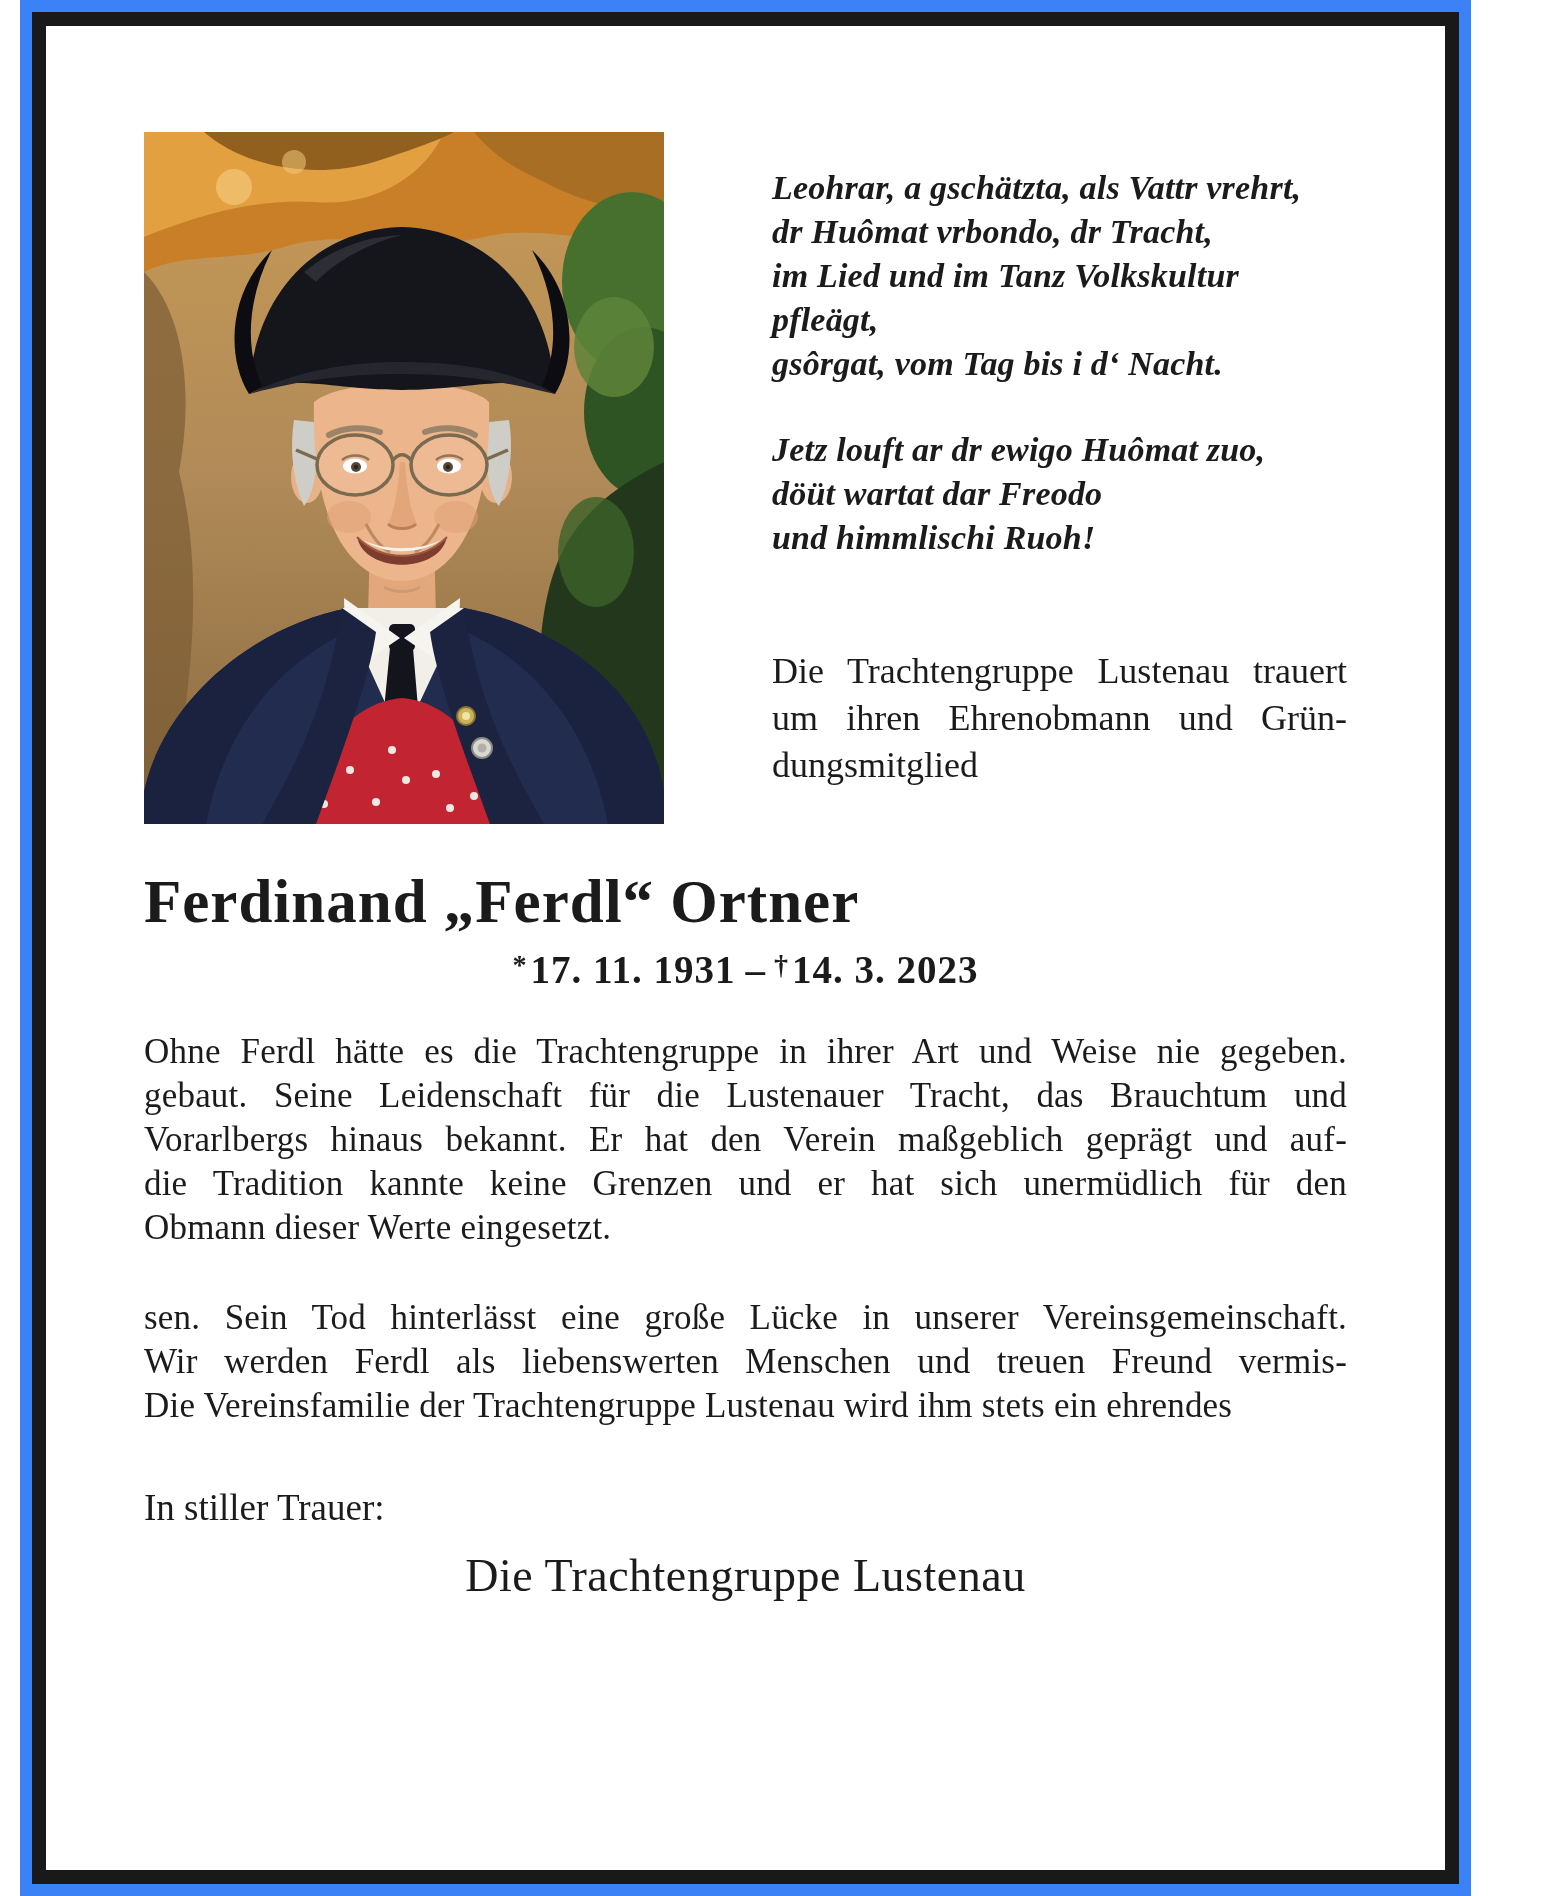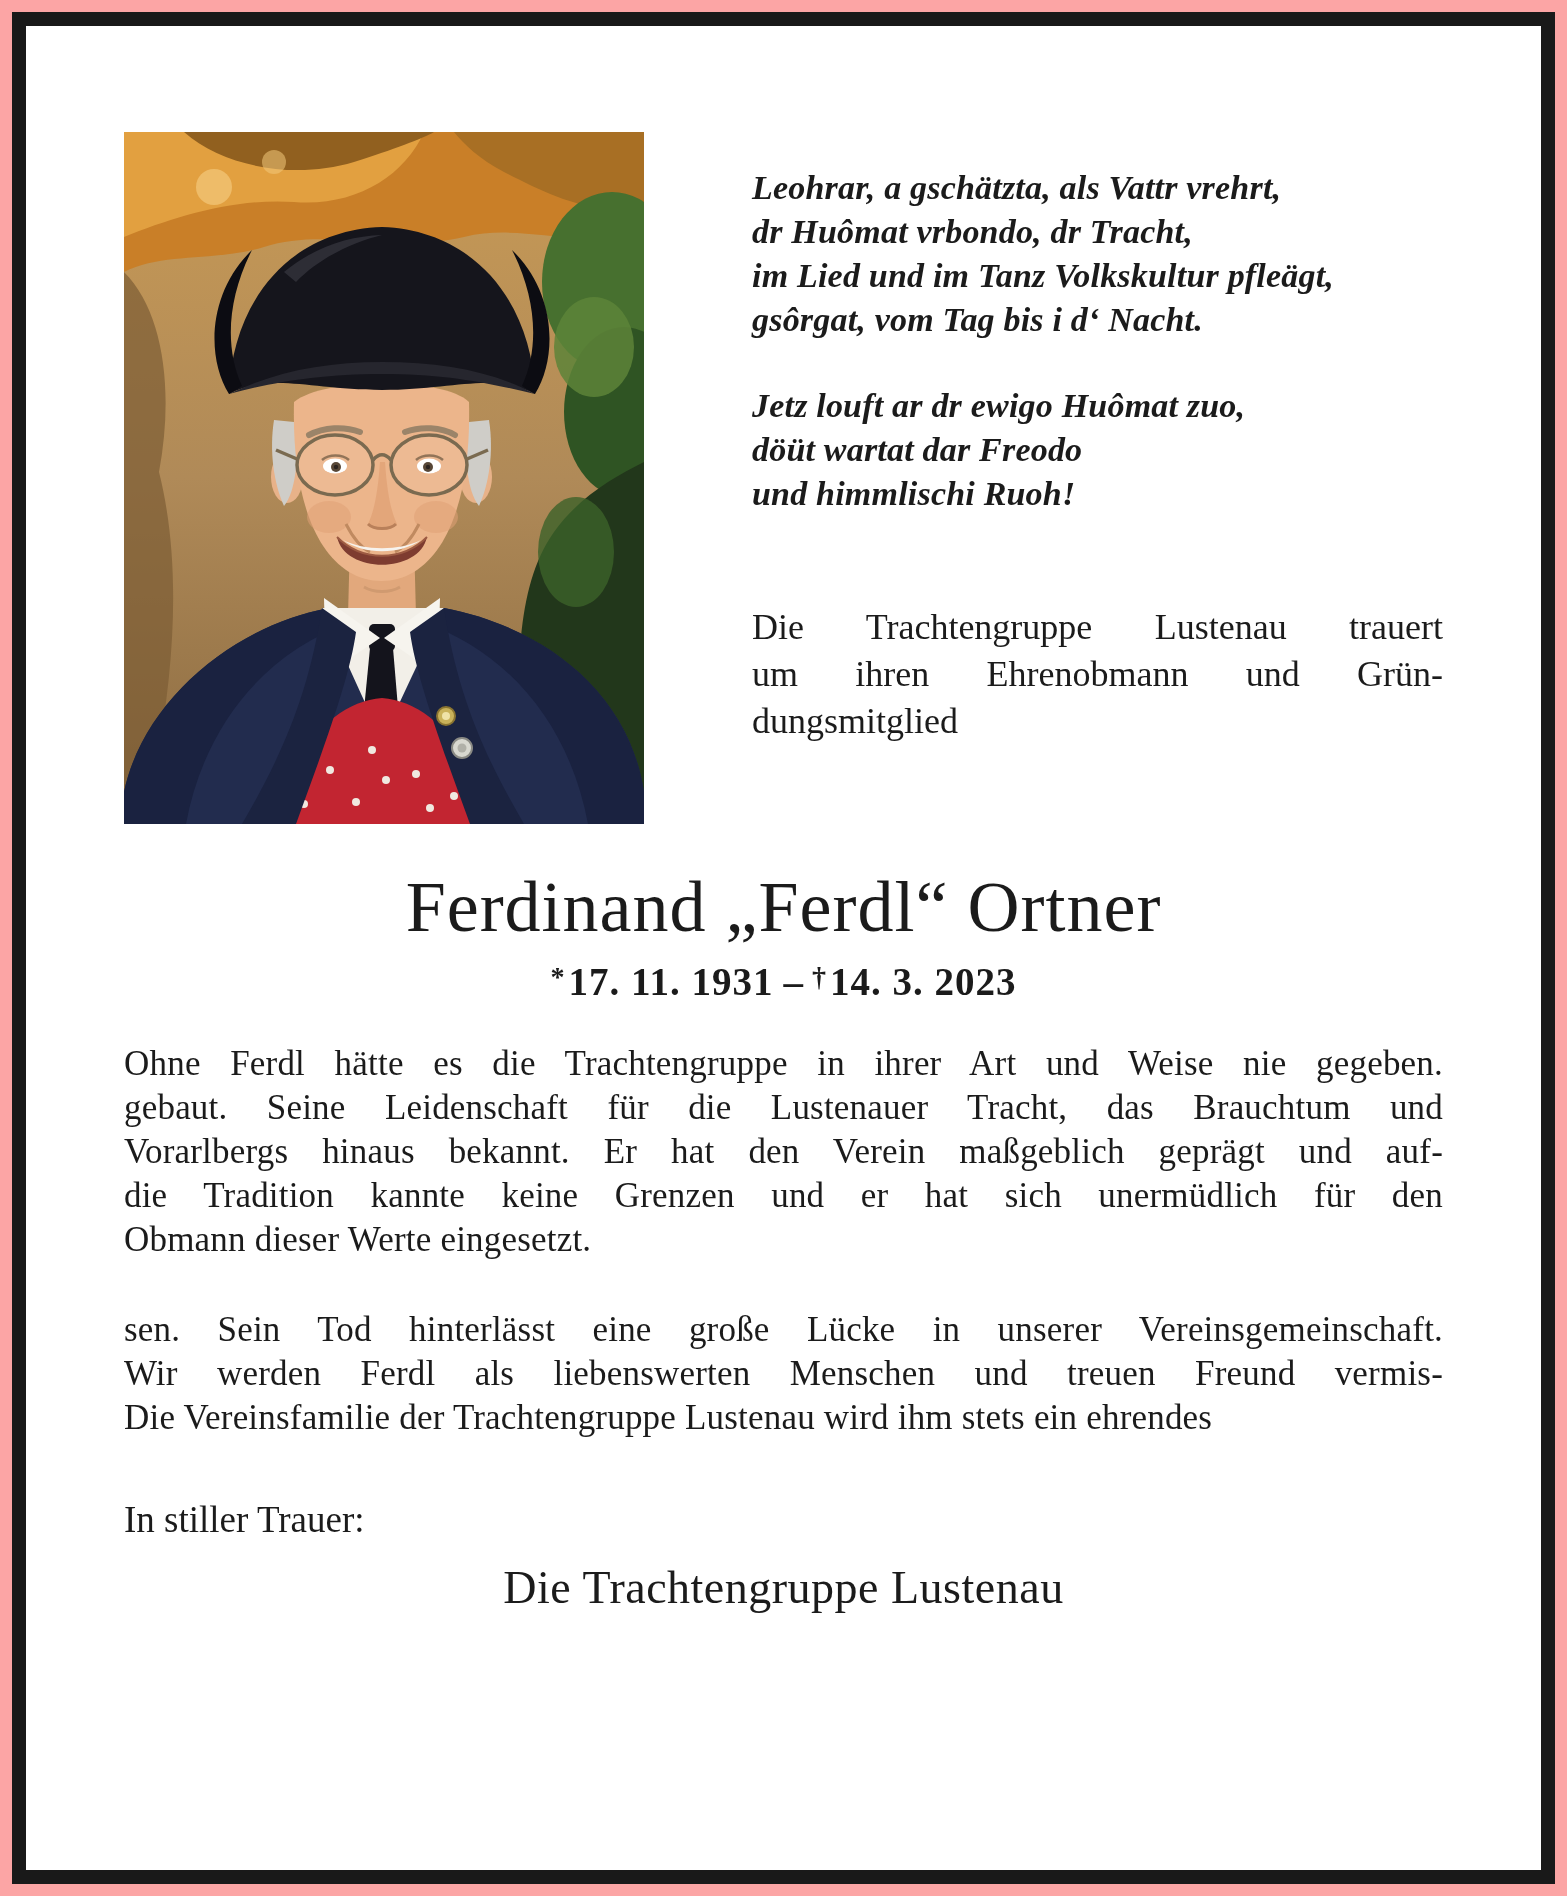--- a/index.html
+++ b/index.html
@@ -5,24 +5,25 @@
 <style>
   html, body {
     margin: 0;
     padding: 0;
     background: #ffffff;
     font-family: "Liberation Serif", serif;
     color: #1b1b1b;
   }
   .page {
     position: relative;
-    width: 1567px;
+    width: 1451px;
     height: 1896px;
-    background: #fca5a5;
+    background: #3b82f6;
     overflow: hidden;
+    margin-left: 20px;
   }
   .frame {
     position: absolute;
     left: 12px; top: 12px; right: 12px; bottom: 12px;
     border: 14px solid #191919;
     background: #ffffff;
     box-sizing: border-box;
   }
   .content {
     position: relative;
@@ -71,24 +72,24 @@
   }
   .justify-lines .line {
     text-align: justify;
     text-align-last: justify;
   }
   .justify-lines .line:last-child {
     text-align-last: left;
   }
   .name {
     margin: 46px 0 0 0;
-    font-weight: 400;
-    font-size: 72px;
+    font-weight: 700;
+    font-size: 61px;
     line-height: 1.04;
-    text-align: center;
+    text-align: left;
     letter-spacing: 1px;
     white-space: nowrap;
   }
   .dates {
     margin-top: 14px;
     text-align: center;
     font-weight: 700;
     font-size: 39px;
     letter-spacing: 1px;
   }

